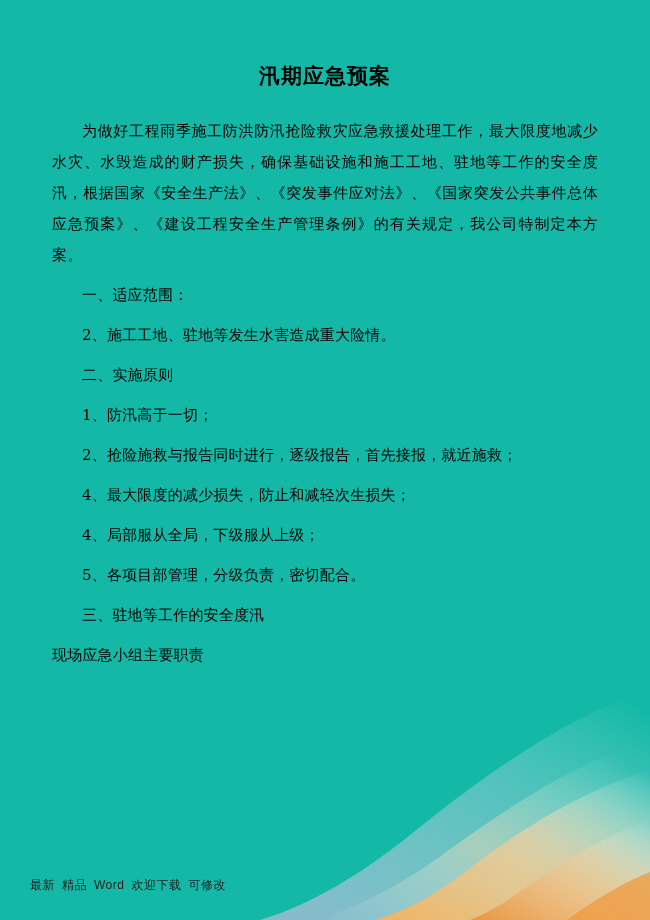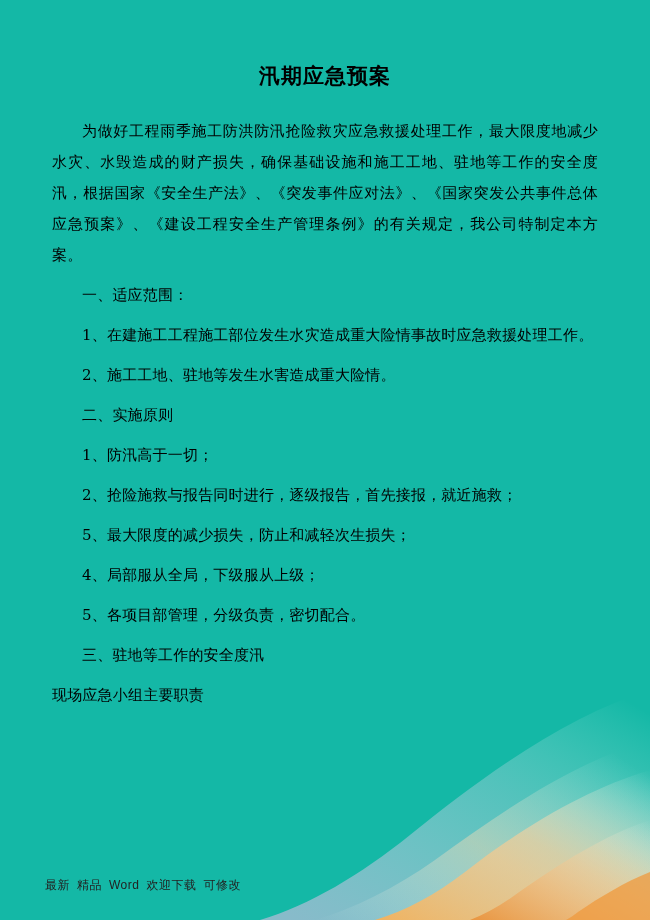--- a/index.html
+++ b/index.html
@@ -54,21 +54,21 @@
     color: #000;
     text-align: justify;
     margin: 0 0 9px 0;
     letter-spacing: 0.2px;
   }
   .para.indent {
     text-indent: 2em;
   }
   .footer {
     position: absolute;
-    left: 45px;
+    left: 30px;
     bottom: 26px;
     font-size: 12px;
     color: #222;
     font-family: "Liberation Sans", sans-serif;
     z-index: 3;
     letter-spacing: 0.5px;
   }
   .footer span { margin-right: 7px; }
 </style>
 </head>
@@ -104,26 +104,25 @@
     <path d="M430,300 L430,150 C370,168 305,205 245,252 C215,275 185,291 155,300 Z" fill="url(#g1)"></path>
     <path d="M430,300 L430,200 C385,215 340,243 295,275 C280,286 265,294 250,300 Z" fill="url(#g2)"></path>
     <path d="M430,300 L430,252 C405,262 380,277 358,292 C354,295 350,298 346,300 Z" fill="#ef9a3d" opacity="0.75"></path>
   </svg>
 
   <div class="content">
     <div class="doc-title">汛期应急预案</div>
 
     <p class="para indent">为做好工程雨季施工防洪防汛抢险救灾应急救援处理工作，最大限度地减少水灾、水毁造成的财产损失，确保基础设施和施工工地、驻地等工作的安全度汛，根据国家《安全生产法》、《突发事件应对法》、《国家突发公共事件总体应急预案》、《建设工程安全生产管理条例》的有关规定，我公司特制定本方案。</p>
     <p class="para indent">一、适应范围：</p>
-    <p class="para indent">1、在建施工工程施工部位发生水灾造成重大险情事故时应急救援处理工作。</p>
     <p class="para indent">2、施工工地、驻地等发生水害造成重大险情。</p>
     <p class="para indent">二、实施原则</p>
     <p class="para indent">1、防汛高于一切；</p>
     <p class="para indent">2、抢险施救与报告同时进行，逐级报告，首先接报，就近施救；</p>
-    <p class="para indent">5、最大限度的减少损失，防止和减轻次生损失；</p>
+    <p class="para indent">4、最大限度的减少损失，防止和减轻次生损失；</p>
     <p class="para indent">4、局部服从全局，下级服从上级；</p>
     <p class="para indent">5、各项目部管理，分级负责，密切配合。</p>
     <p class="para indent">三、驻地等工作的安全度汛</p>
     <p class="para">现场应急小组主要职责</p>
   </div>
 
   <div class="footer">
     <span>最新</span><span>精品</span><span>Word</span><span>欢迎下载</span><span>可修改</span>
   </div>
 

